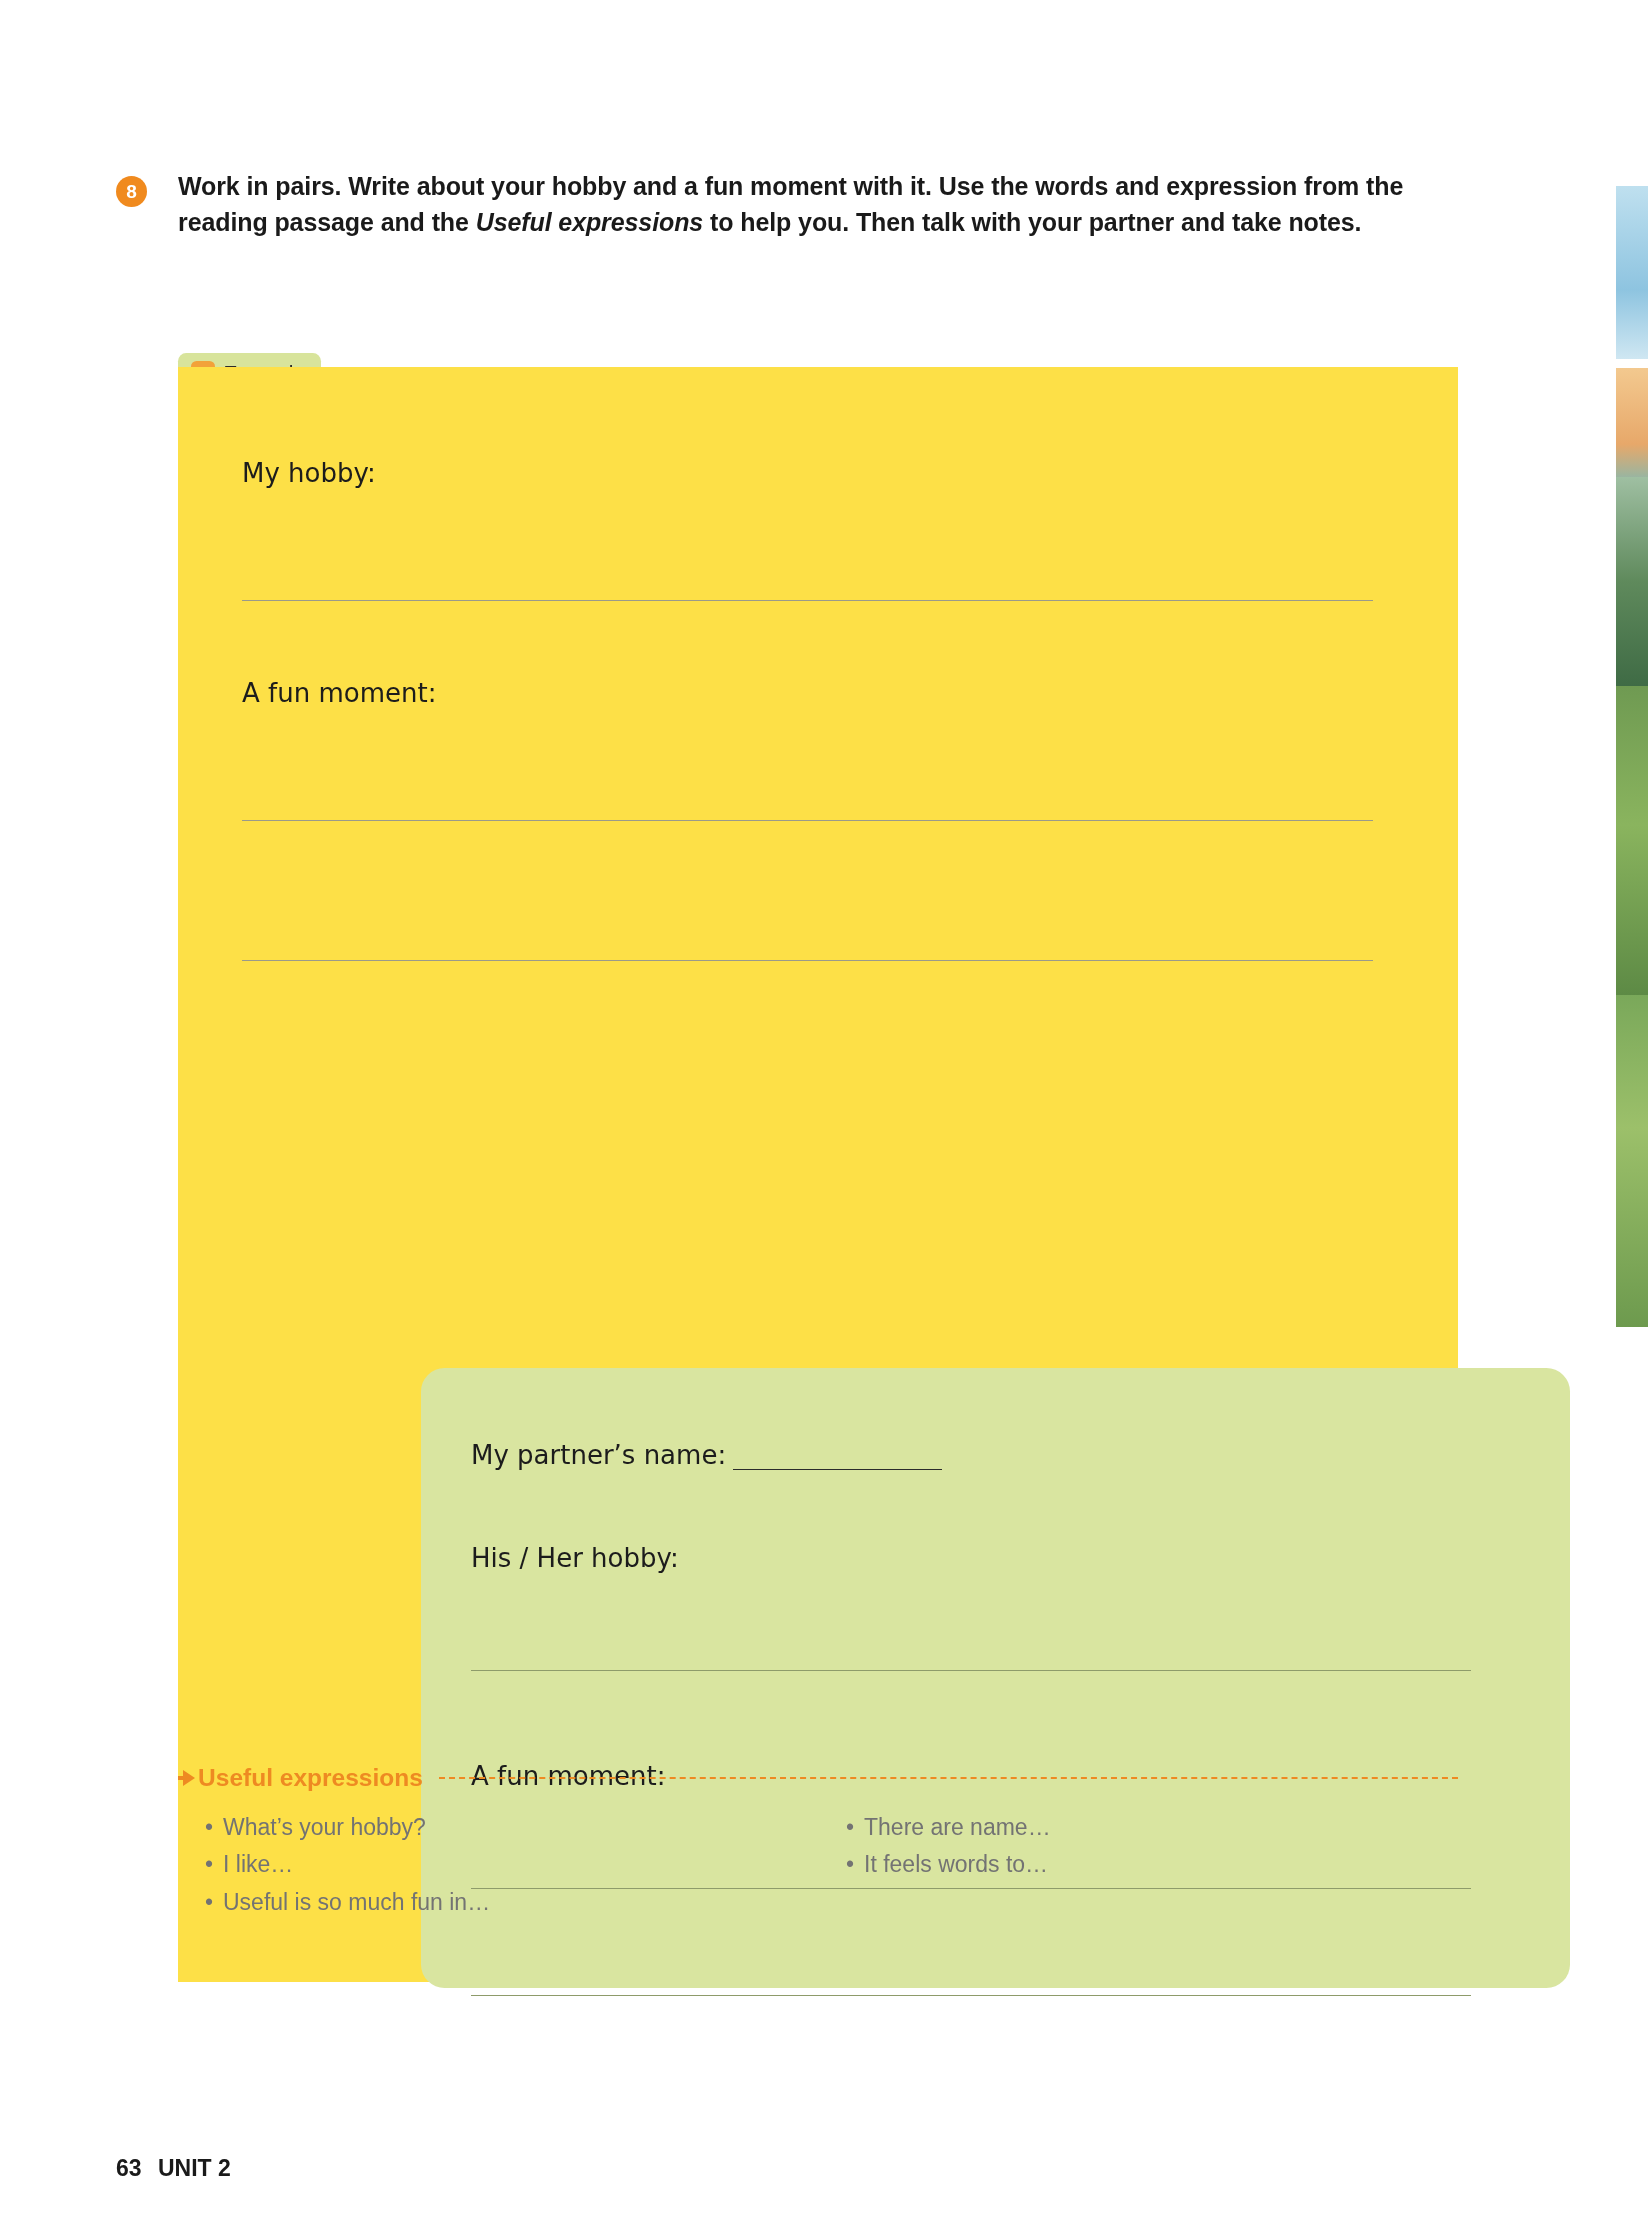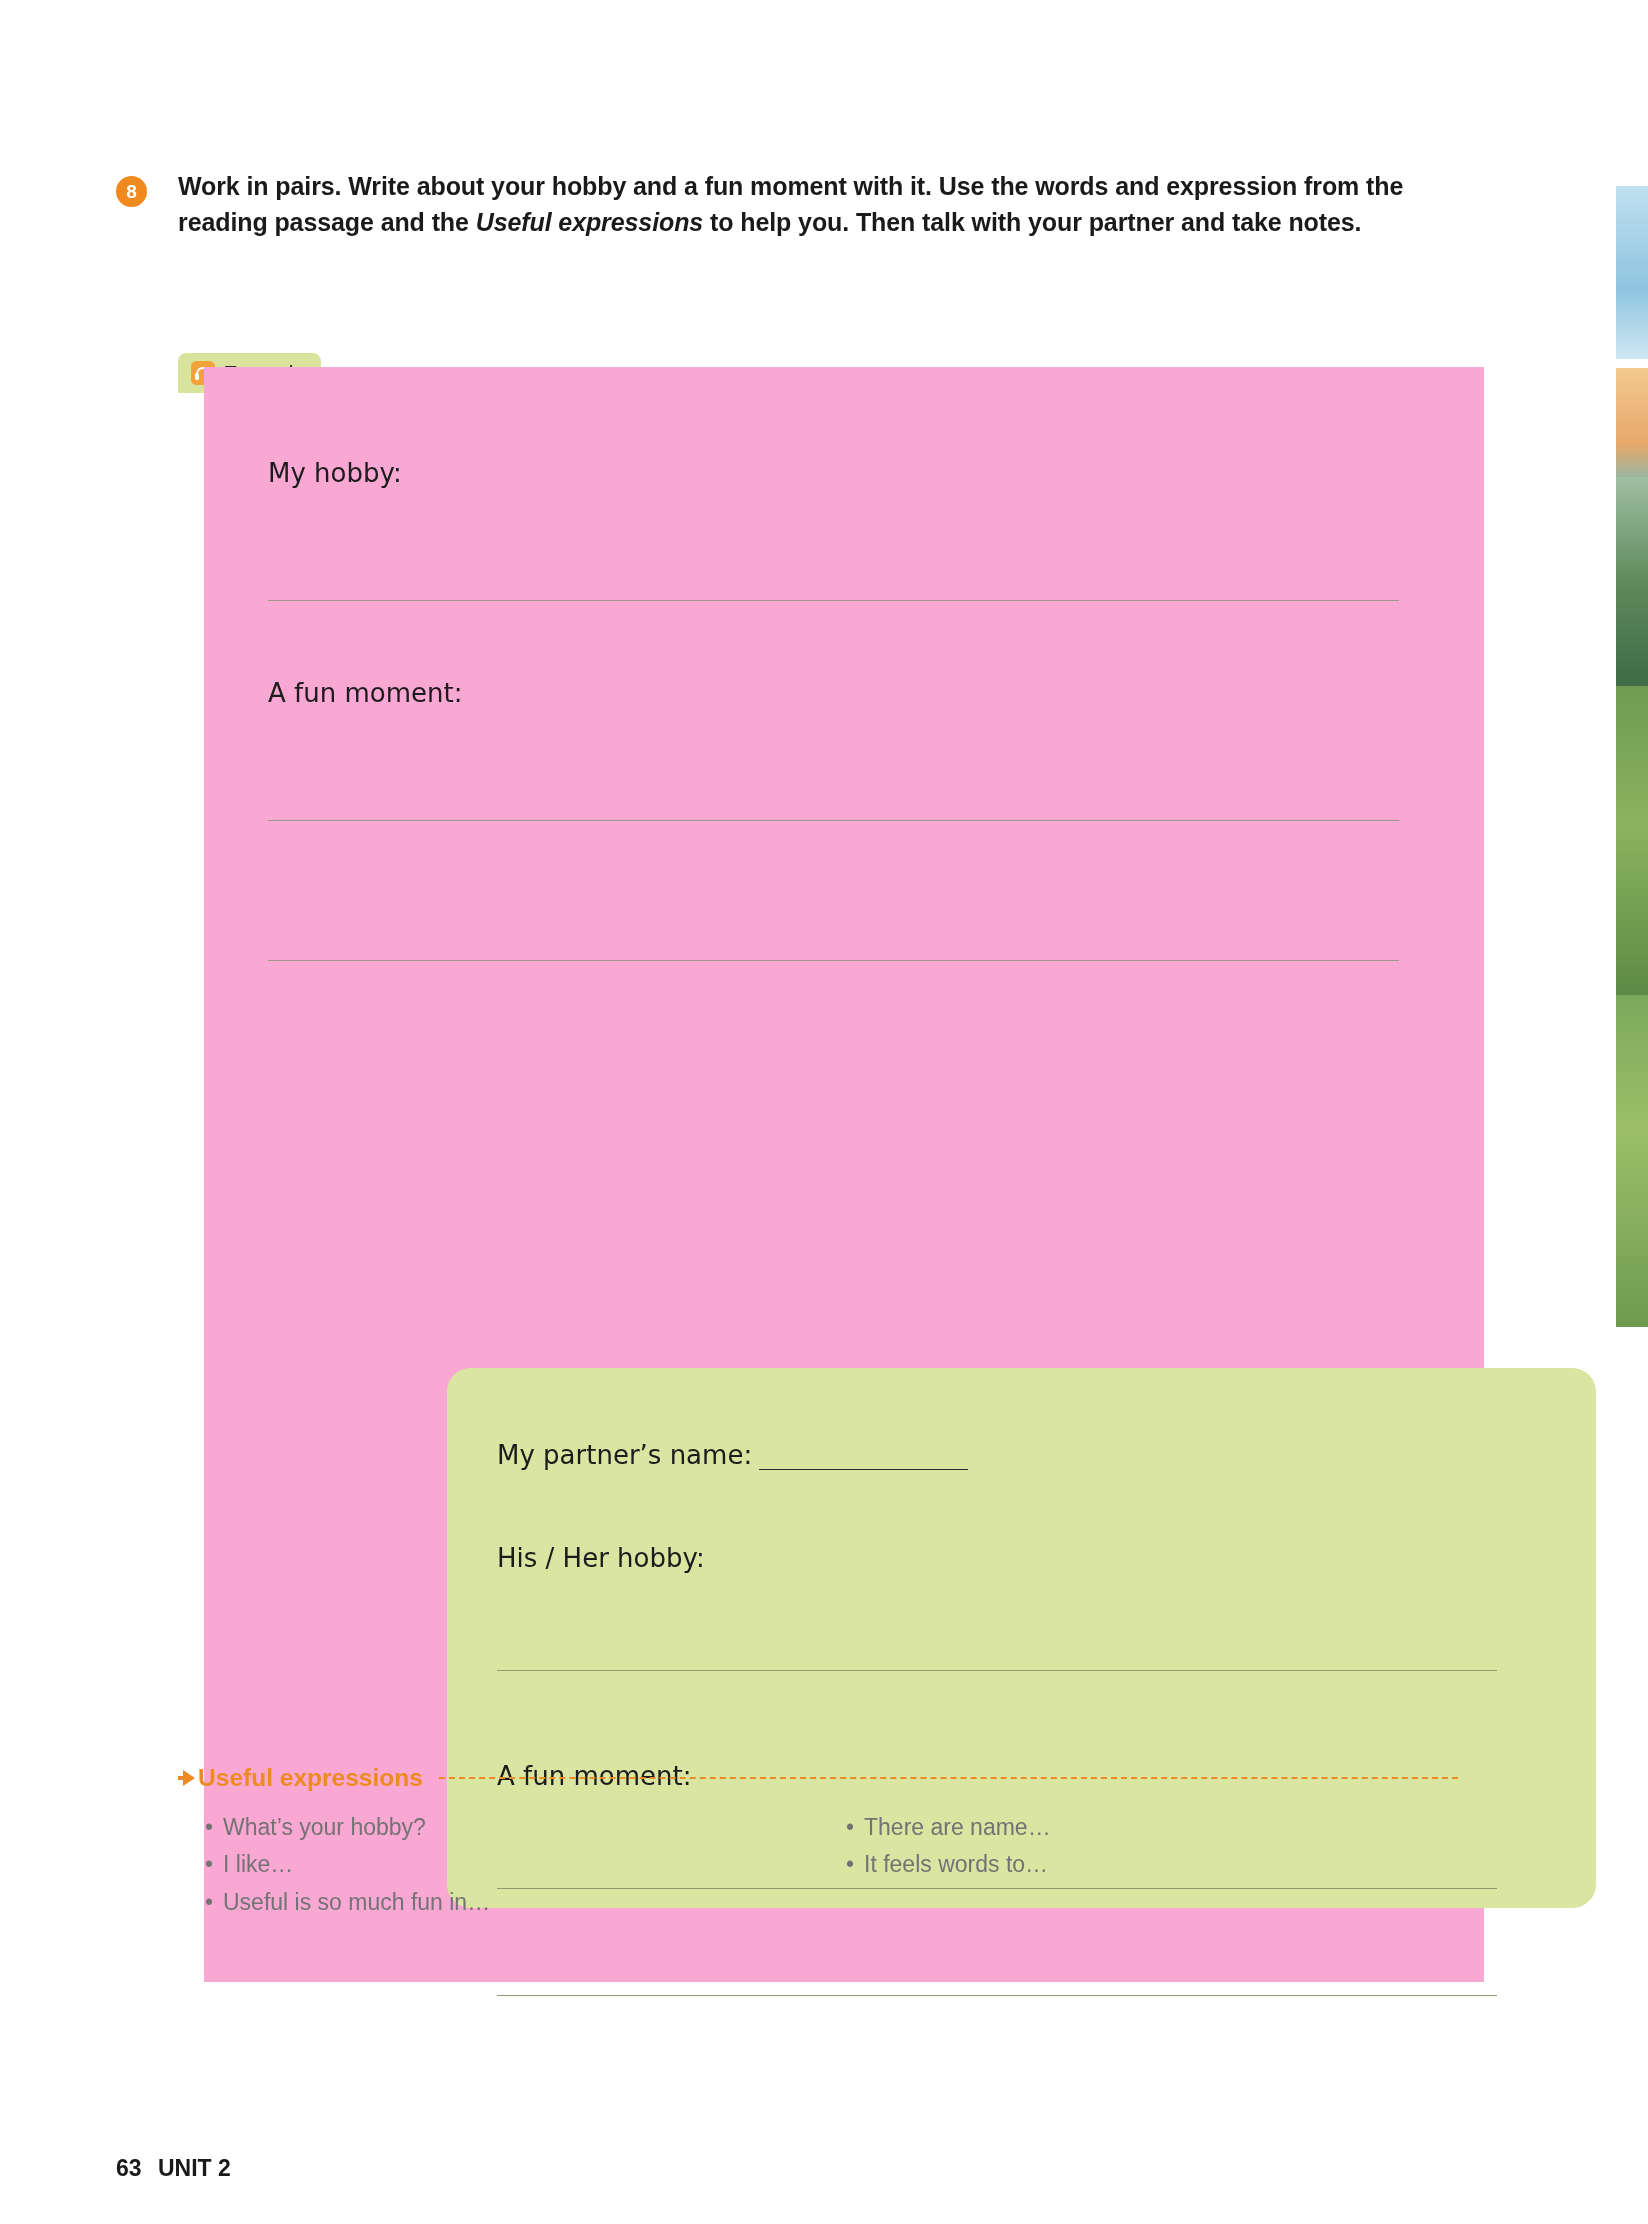--- a/index.html
+++ b/index.html
@@ -115,22 +115,21 @@
     box-shadow: 11.8px 0 0 0 #ffffff;
   }
 
   
   .yellow-panel {
     position: absolute;
     left: 178px;
     top: 367px;
     width: 1280px;
     height: 1615px;
-    background: #f9a8d4;
-    margin-left: 26px;
+    background: #fde047;
   }
 
   
   .hand {
     font-family: "DejaVu Sans", sans-serif;
     color: #1c1c1c;
   }
 
   .field-label {
     position: absolute;
@@ -141,21 +140,21 @@
     height: 0;
     border-top: 1.5px solid #9a9a8a;
   }
 
   
   .green-box {
     position: absolute;
     left: 243px;
     top: 1001px;
     width: 1149px;
-    height: 540px;
+    height: 620px;
     background: #d9e5a0;
     border-radius: 23.6px;
   }
   .green-box .field-label { font-size: 26px; }
   .green-rule {
     position: absolute;
     height: 0;
     border-top: 1.5px solid #8e9b6a;
   }
   .blank-inline {

